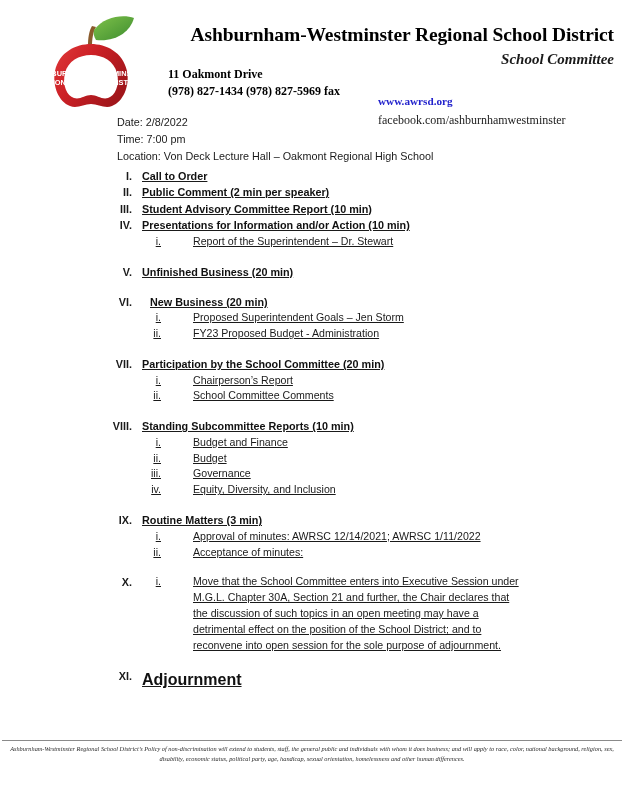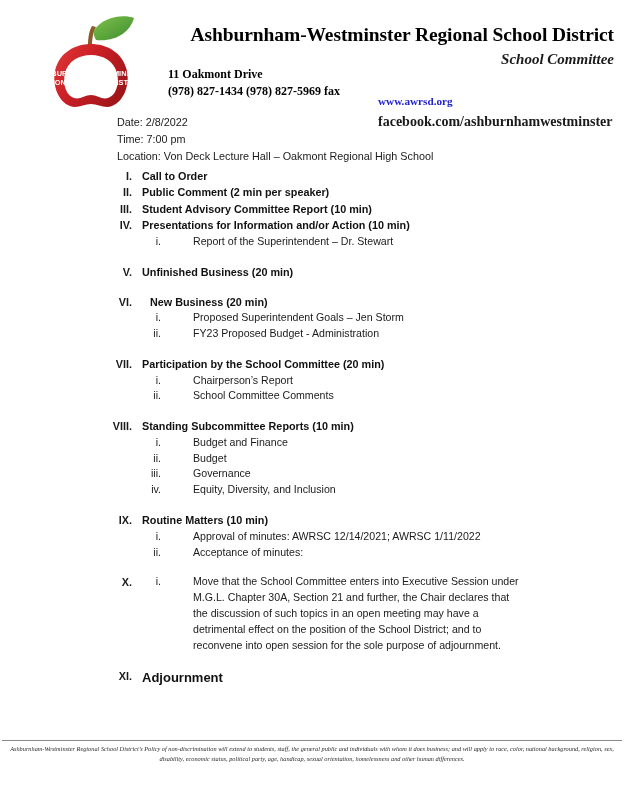--- a/index.html
+++ b/index.html
@@ -81,24 +81,23 @@
   .web-link {
     font-weight: bold;
     color: #2222cc;
     font-size: 11.2px;
     display: block;
     text-decoration: none;
     margin-top: 15px;
   }
   .fb-line {
     color: #1a1a1a;
-    font-size: 14px;
+    font-size: 12px;
     display: block;
     margin-top: 1px;
-    font-weight: bold;
   }
 
   
   .meeting-info {
     position: absolute;
     left: 92px;
     top: 114px;
     font-size: 10.8px;
     line-height: 1.58;
     color: #1a1a1a;
@@ -120,30 +119,30 @@
   .numeral {
     width: 50px;
     flex: 0 0 50px;
     text-align: right;
     padding-right: 10px;
     box-sizing: border-box;
     font-weight: bold;
     font-size: 10.8px;
     line-height: 1.52;
   }
-  .item-body { flex: 1 1 auto; }
+  .item-body { flex: 1 1 auto; text-decoration: underline; }
   .item-title {
     font-weight: bold;
     font-size: 10.8px;
     line-height: 1.52;
     color: #111;
   }
   .item-title.indented { padding-left: 8px; }
   .item-title.large {
-    font-size: 13px;
+    font-size: 16px;
     line-height: 1.5;
   }
   .sub-list {
     margin: 0;
     padding: 0;
     list-style: none;
   }
   .sub-item {
     display: flex;
     align-items: flex-start;
@@ -336,21 +335,21 @@
               <div class="sub-marker">iv.</div>
               <div class="sub-text">Equity, Diversity, and Inclusion</div>
             </div>
           </div>
         </div>
       </div>
       <div class="gap-md"></div>
       <div class="agenda-item">
         <div class="numeral">IX.</div>
         <div class="item-body">
-          <div class="item-title">Routine Matters (10 min)</div>
+          <div class="item-title">Routine Matters (3 min)</div>
           <div class="sub-list">
             <div class="sub-item">
               <div class="sub-marker">i.</div>
               <div class="sub-text">Approval of minutes: AWRSC 12/14/2021; AWRSC 1/11/2022</div>
             </div>
             <div class="sub-item">
               <div class="sub-marker">ii.</div>
               <div class="sub-text">Acceptance of minutes:</div>
             </div>
           </div>

